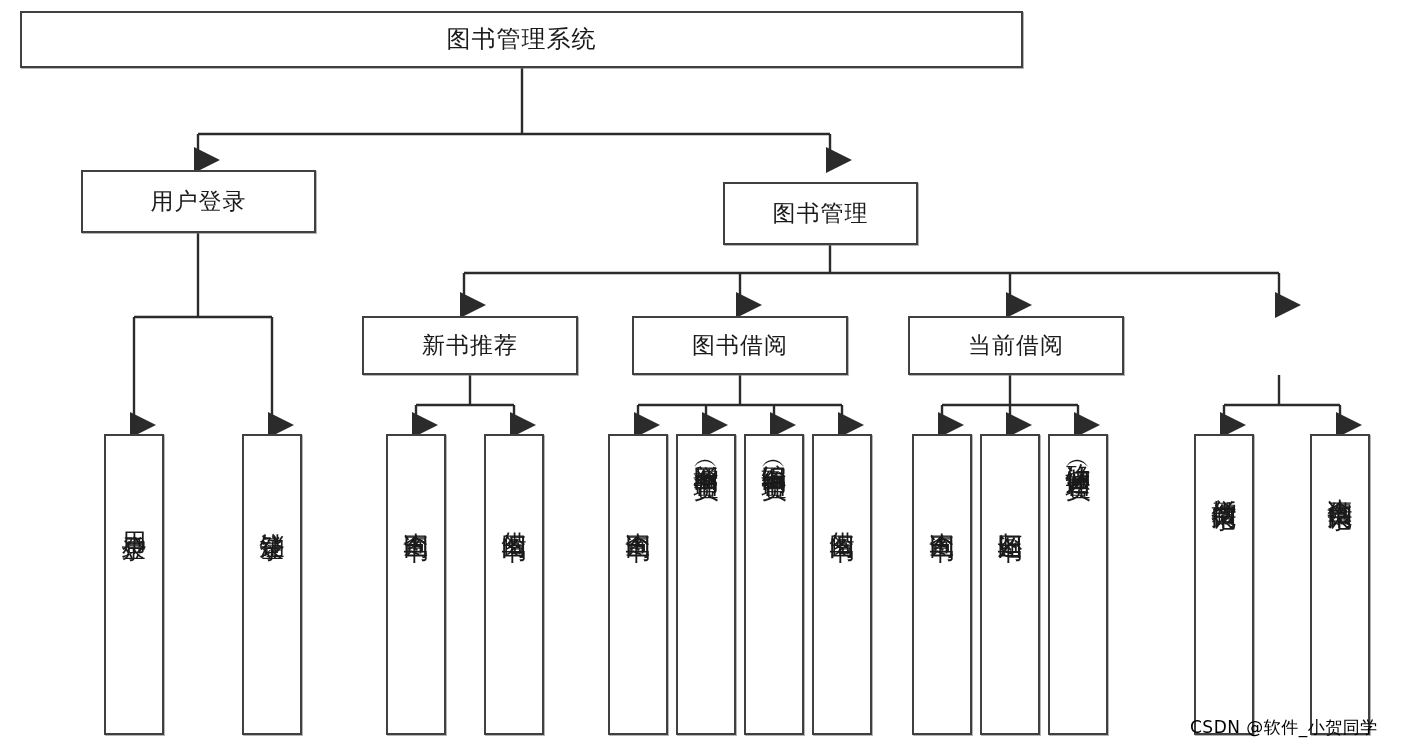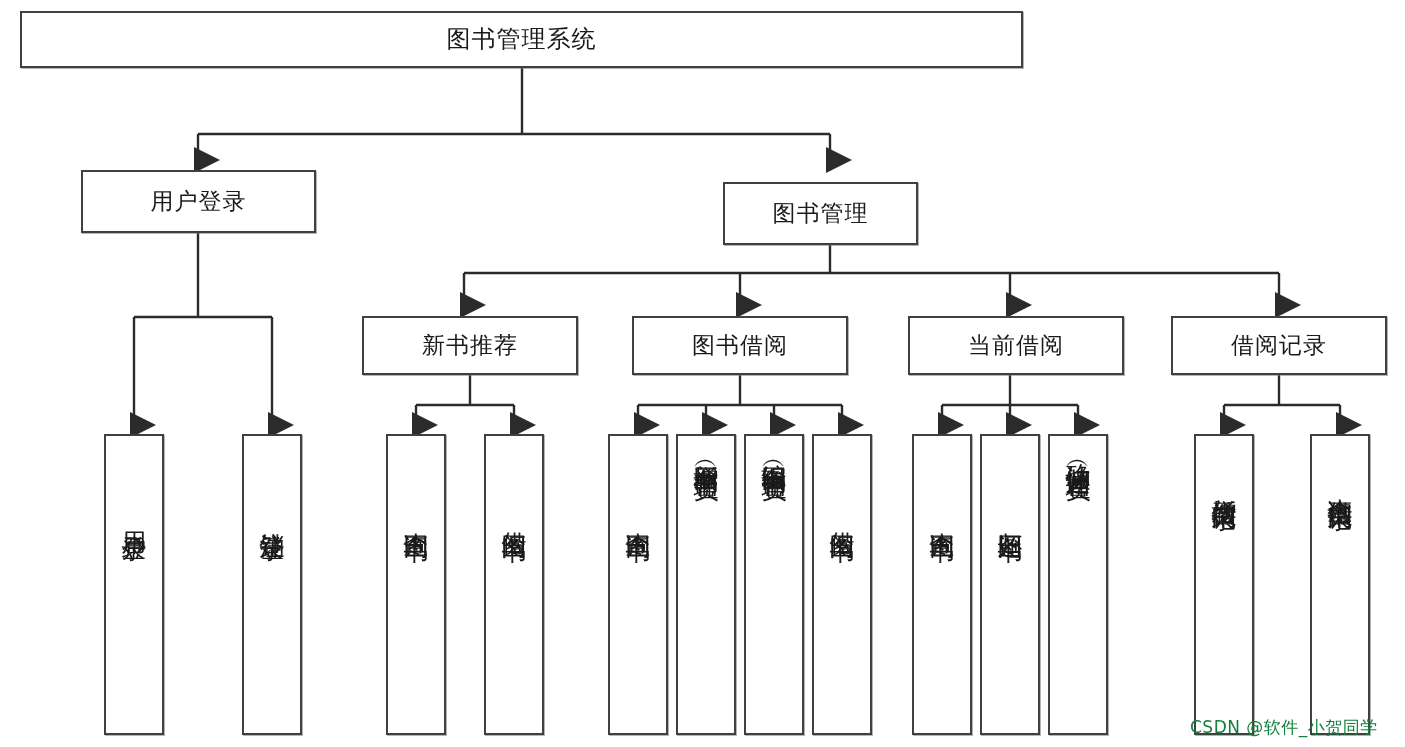--- a/index.html
+++ b/index.html
@@ -62,21 +62,21 @@
   .node.vertical .node-label {
     writing-mode: vertical-rl;
     text-orientation: upright;
     font-size: 25px;
     line-height: 1.08;
     letter-spacing: 2px;
     white-space: nowrap;
   }
   .watermark {
     position: absolute;
-    color: #15803d;
+    color: #000000;
     font-size: 17px;
     letter-spacing: 0.5px;
     white-space: nowrap;
     user-select: none;
   }
 </style>
 </head>
 <body>
 
 <div id="diagram-root">
@@ -146,23 +146,20 @@
 
   <div class="node horizontal" style="left:632px; top:316px; width:216px; height:59px;">
     <span class="node-label">图书借阅</span>
   </div>
   <div class="node horizontal" style="left:362px; top:316px; width:216px; height:59px;">
     <span class="node-label">新书推荐</span>
   </div>
   <div class="node horizontal" style="left:902px; top:316px; width:216px; height:59px;margin-left:6px;">
     <span class="node-label">当前借阅</span>
   </div>
-  <div class="node horizontal" style="left:1171px; top:316px; width:216px; height:59px;">
-    <span class="node-label">借阅记录</span>
-  </div>
 
   <div class="node vertical" style="left:104px; top:434px; width:60px; height:301px; padding-top:76px;">
     <span class="node-label">用户登录</span>
   </div>
   <div class="node vertical" style="left:242px; top:434px; width:60px; height:301px; padding-top:76px;">
     <span class="node-label">注销登录</span>
   </div>
 
   <div class="node vertical" style="left:386px; top:434px; width:60px; height:301px; padding-top:76px;">
     <span class="node-label">查询图书</span>

